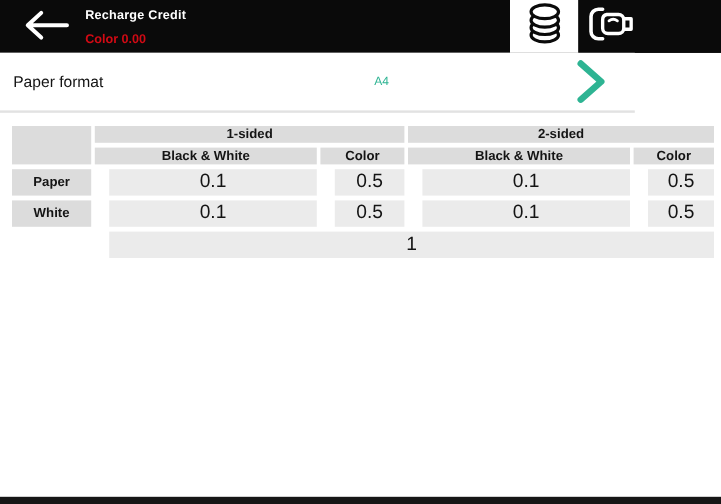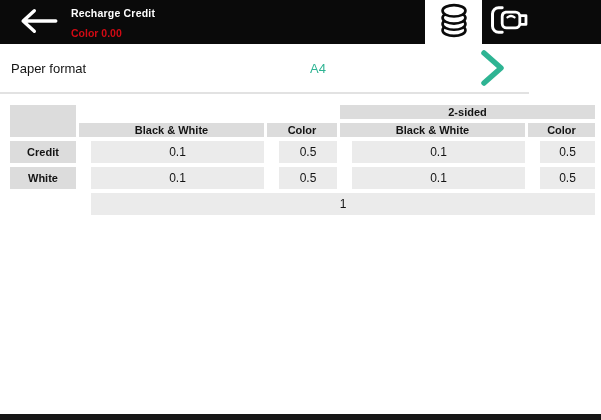--- a/index.html
+++ b/index.html
@@ -64,21 +64,21 @@
     background: #ffffff;
     border-bottom: 2px solid #e2e2e2;
     cursor: pointer;
   }
   .paper-label {
     position: absolute; left: 11px; top: 50%; transform: translateY(-50%);
     font-size: 13px; color: #141414;
   }
   .paper-value {
     position: absolute; left: 318px; top: 50%; transform: translate(-50%,-50%);
-    font-size: 13px; color: var(--accent-teal);
+    font-size: 10px; color: var(--accent-teal);
   }
   .chevron-btn {
     position: absolute; right: 22px; top: 50%; transform: translateY(-50%);
     width: 28px; height: 38px;
     display: flex; align-items: center; justify-content: center;
   }
 
   
   .pricing-table {
     position: absolute; left: 10px; top: 105px;
@@ -86,21 +86,21 @@
     grid-template-columns: 66px 185px 70px 185px 67px;
     grid-template-rows: 14px 14px 22px 22px 22px;
     column-gap: 3px; row-gap: 4px;
   }
   .cell {
     display: flex; align-items: center; justify-content: center;
     color: #141414; overflow: hidden;
   }
   .hcell  { background: var(--cell-header); font-weight: bold; font-size: 11px; }
   .lcell  { background: var(--cell-header); font-weight: bold; font-size: 11px; }
-  .vcell  { background: var(--cell-value); font-size: 12px; margin-left: 12px; }
+  .vcell  { background: var(--cell-value); font-size: 16px; margin-left: 12px; }
   .corner   { grid-column: 1; grid-row: 1 / 3; }
   .h-1sided { grid-column: 2 / 4; grid-row: 1; }
   .h-2sided { grid-column: 4 / 6; grid-row: 1; }
   .scan-span { grid-column: 2 / 6; }
 
   
   .bottom-bar {
     position: absolute; left: 0; bottom: 0;
     width: 601px; height: 6px;
     background: #161616;
@@ -150,28 +150,29 @@
     <span class="paper-value">A4</span>
     <span class="chevron-btn">
       <svg width="26" height="38" viewBox="0 0 26 38">
         <path d="M4 4 L21 19 L4 34" fill="none" stroke="#2eb493" stroke-width="5.5" stroke-linecap="round" stroke-linejoin="round"></path>
       </svg>
     </span>
   </div>
 
   <div class="pricing-table">
     <div class="cell hcell corner"></div>
+    <div class="cell hcell h-1sided">1-sided</div>
     <div class="cell hcell h-2sided">2-sided</div>
 
     <div class="cell hcell" style="grid-column:2;grid-row:2">Black &amp; White</div>
     <div class="cell hcell" style="grid-column:3;grid-row:2">Color</div>
     <div class="cell hcell" style="grid-column:4;grid-row:2">Black &amp; White</div>
     <div class="cell hcell" style="grid-column:5;grid-row:2">Color</div>
 
-    <div class="cell lcell" style="grid-column:1;grid-row:3">Credit</div>
+    <div class="cell lcell" style="grid-column:1;grid-row:3">Paper</div>
     <div class="cell vcell" style="grid-column:2;grid-row:3">0.1</div>
     <div class="cell vcell" style="grid-column:3;grid-row:3">0.5</div>
     <div class="cell vcell" style="grid-column:4;grid-row:3">0.1</div>
     <div class="cell vcell" style="grid-column:5;grid-row:3">0.5</div>
 
     <div class="cell lcell" style="grid-column:1;grid-row:4">White</div>
     <div class="cell vcell" style="grid-column:2;grid-row:4">0.1</div>
     <div class="cell vcell" style="grid-column:3;grid-row:4">0.5</div>
     <div class="cell vcell" style="grid-column:4;grid-row:4">0.1</div>
     <div class="cell vcell" style="grid-column:5;grid-row:4">0.5</div>

